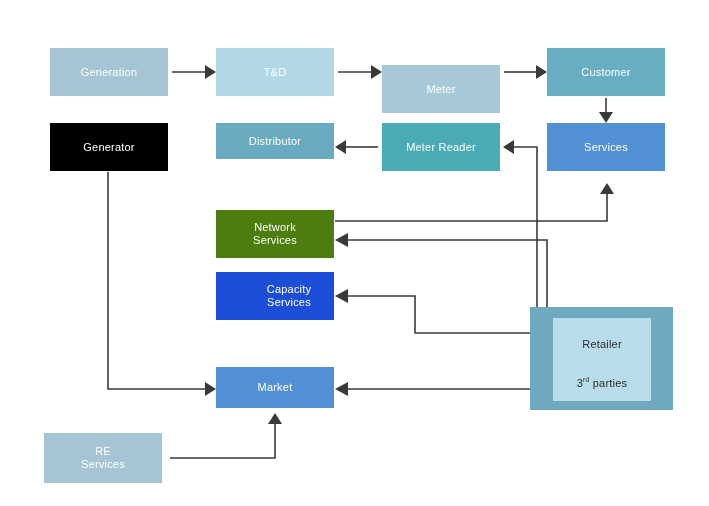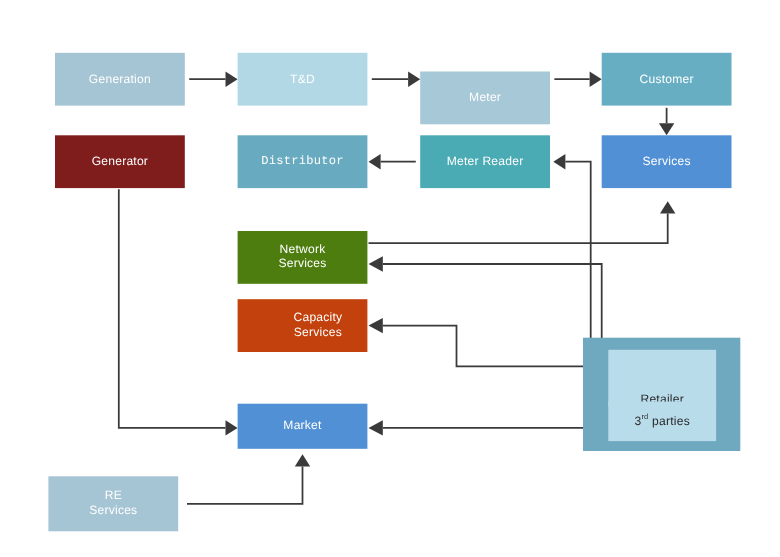--- a/index.html
+++ b/index.html
@@ -137,54 +137,54 @@
   <div class="node" style="left:216px; top:48px; width:118px; height:48px; background:#b2d8e6;">
     <span>T&amp;D</span>
   </div>
   <div class="node" style="left:382px; top:65px; width:118px; height:48px; background:#a7c8d6;">
     <span>Meter</span>
   </div>
   <div class="node" style="left:547px; top:48px; width:118px; height:48px; background:#67aec3;">
     <span>Customer</span>
   </div>
 
-  <div class="node" style="left:50px; top:123px; width:118px; height:48px; background:#7f1d1d;">
+  <div class="node" style="left:50px; top:123px; width:118px; height:48px; background:#000000;">
     <span>Generator</span>
   </div>
-  <div class="node" style="left:216px; top:123px; width:118px; height:48px; background:#68aabf;font-family:Liberation Mono, monospace;">
+  <div class="node" style="left:216px; top:123px; width:118px; height:36px; background:#68aabf;">
     <span>Distributor</span>
   </div>
   <div class="node" style="left:382px; top:123px; width:118px; height:48px; background:#4aabb4;">
     <span>Meter Reader</span>
   </div>
   <div class="node" style="left:547px; top:123px; width:118px; height:48px; background:#5190d4;">
     <span>Services</span>
   </div>
 
   <div class="node" style="left:216px; top:210px; width:118px; height:48px; background:#4d7c0f; white-space:pre-line;">
     <span style="white-space:pre-line;">Network
 Services</span>
   </div>
-  <div class="node" style="left:216px; top:272px; width:118px; height:48px; background:#c2410c; white-space:pre-line;padding-left:28px;">
+  <div class="node" style="left:216px; top:272px; width:118px; height:48px; background:#1d4ed8; white-space:pre-line;padding-left:28px;">
     <span style="white-space:pre-line;">Capacity
 Services</span>
   </div>
 
   <div class="node" style="left:216px; top:367px; width:118px; height:41px; background:#5190d4;">
     <span>Market</span>
   </div>
 
   <div class="node" style="left:44px; top:433px; width:118px; height:50px; background:#a5c4d4; white-space:pre-line;">
     <span style="white-space:pre-line;">RE
 Services</span>
   </div>
 
   <div class="group-box" style="left:530px; top:307px; width:143px; height:103px; background:#6fa9bf;"></div>
 
-  <div class="node dark-text" style="left:553px; top:318px; width:98px; height:52px; background:#b9dceb;align-items:flex-end;">
+  <div class="node dark-text" style="left:553px; top:318px; width:98px; height:52px; background:#b9dceb;">
     <span>Retailer</span>
   </div>
 
   <div class="node dark-text" style="left:553px; top:365px; width:98px; height:36px; background:#b9dceb;">
     <span><span>3</span><sup>rd</sup><span> parties</span></span>
   </div>
 
 </div>
 
 </body></html>

